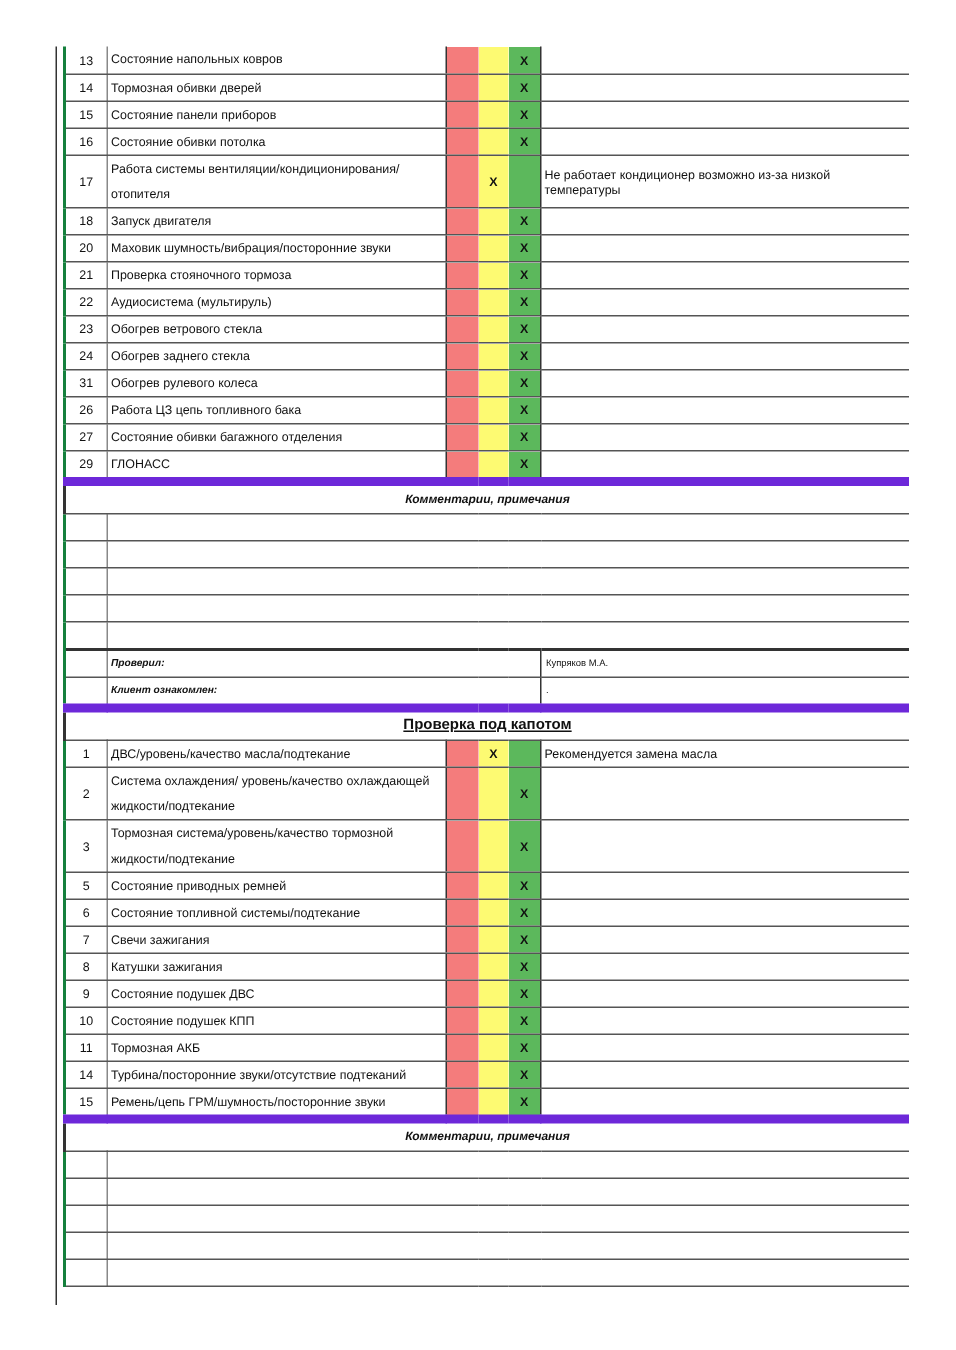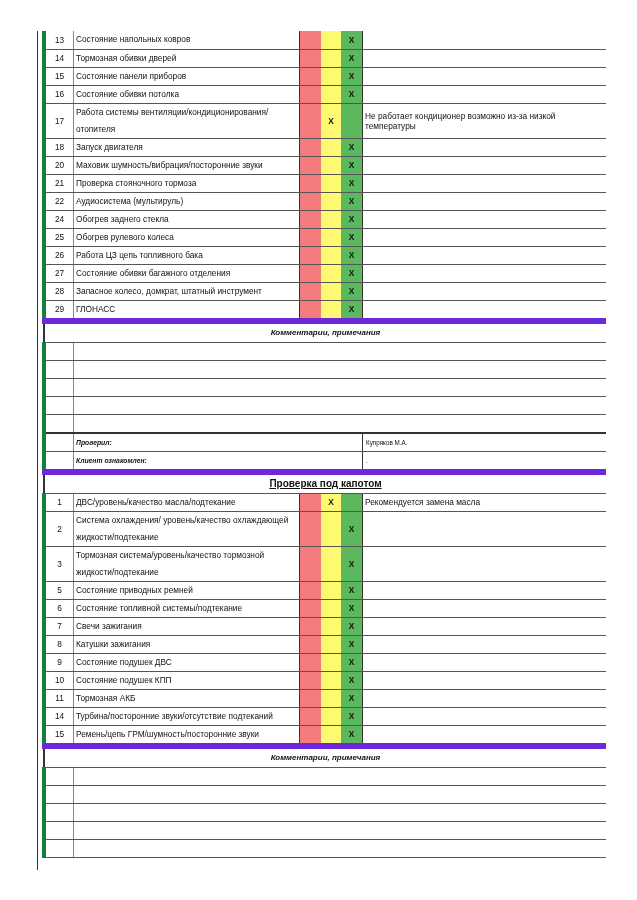--- a/index.html
+++ b/index.html
@@ -1,21 +1,21 @@
 <!DOCTYPE html>
 <html><head>
 <meta charset="utf-8">
 <style>
   html, body { margin:0; padding:0; background:#ffffff; }
   body { width:637px; height:900px; position:relative; overflow:hidden;
          font-family:"Liberation Sans", sans-serif; color:#111; }
   .vline-outer { position:absolute; left:37px; top:31px; width:1px; height:839px; background:#333; }
   table.sheet { position:absolute; left:42px; top:31px; border-collapse:collapse; table-layout:fixed; width:564px; }
   table.sheet td { border-bottom:1px solid #555; padding:0; font-size:8.3px; vertical-align:middle; overflow:hidden; }
-  td.num { width:27px; text-align:center; font-size:6.5px; border-right:1px solid #888; border-left:4px solid #15803d; }
+  td.num { width:27px; text-align:center; font-size:6.5px; border-right:1px solid #888; border-left:2px solid #15803d; }
   td.desc { width:223px; padding-left:2px !important; line-height:17px; }
   td.c-red { width:21px; background:#f47c7c; border-left:1px solid #333; }
   td.c-yel { width:20px; background:#fdfa72; }
   td.c-grn { width:21px; background:#5cb85c; border-right:1px solid #333; }
   td.mark { text-align:center; font-weight:bold; font-size:8.5px; }
   td.note { font-size:6.3px; padding-left:2px !important; }
   tr.r { height:18px; }
   tr.r2 { height:34px; }
   tr.sec td { height:18px; text-align:center; font-weight:bold; font-style:italic; font-size:8px; border-left:2px solid #333; border-top:6px solid #6d28d9; }
   tr.sec.plain td { font-style:normal; font-size:10px;text-decoration:underline; }
@@ -99,54 +99,54 @@
       </tr>
       <tr class="r">
         <td class="num">22</td>
         <td class="desc">Аудиосистема (мультируль)</td>
         <td class="c-red mark"></td>
         <td class="c-yel mark"></td>
         <td class="c-grn mark">X</td>
         <td class="note"></td>
       </tr>
       <tr class="r">
+        <td class="num">23</td>
+        <td class="desc">Обогрев ветрового стекла</td>
+        <td class="c-red mark"></td>
+        <td class="c-yel mark"></td>
+        <td class="c-grn mark">X</td>
+        <td class="note"></td>
+      </tr>
+      <tr class="r">
         <td class="num">24</td>
         <td class="desc">Обогрев заднего стекла</td>
         <td class="c-red mark"></td>
         <td class="c-yel mark"></td>
         <td class="c-grn mark">X</td>
         <td class="note"></td>
       </tr>
       <tr class="r">
-        <td class="num">25</td>
+        <td class="num">31</td>
         <td class="desc">Обогрев рулевого колеса</td>
         <td class="c-red mark"></td>
         <td class="c-yel mark"></td>
         <td class="c-grn mark">X</td>
         <td class="note"></td>
       </tr>
       <tr class="r">
         <td class="num">26</td>
         <td class="desc">Работа ЦЗ цепь топливного бака</td>
         <td class="c-red mark"></td>
         <td class="c-yel mark"></td>
         <td class="c-grn mark">X</td>
         <td class="note"></td>
       </tr>
       <tr class="r">
         <td class="num">27</td>
         <td class="desc">Состояние обивки багажного отделения</td>
-        <td class="c-red mark"></td>
-        <td class="c-yel mark"></td>
-        <td class="c-grn mark">X</td>
-        <td class="note"></td>
-      </tr>
-      <tr class="r">
-        <td class="num">28</td>
-        <td class="desc">Запасное колесо, домкрат, штатный инструмент</td>
         <td class="c-red mark"></td>
         <td class="c-yel mark"></td>
         <td class="c-grn mark">X</td>
         <td class="note"></td>
       </tr>
       <tr class="r">
         <td class="num">29</td>
         <td class="desc">ГЛОНАСС</td>
         <td class="c-red mark"></td>
         <td class="c-yel mark"></td>

